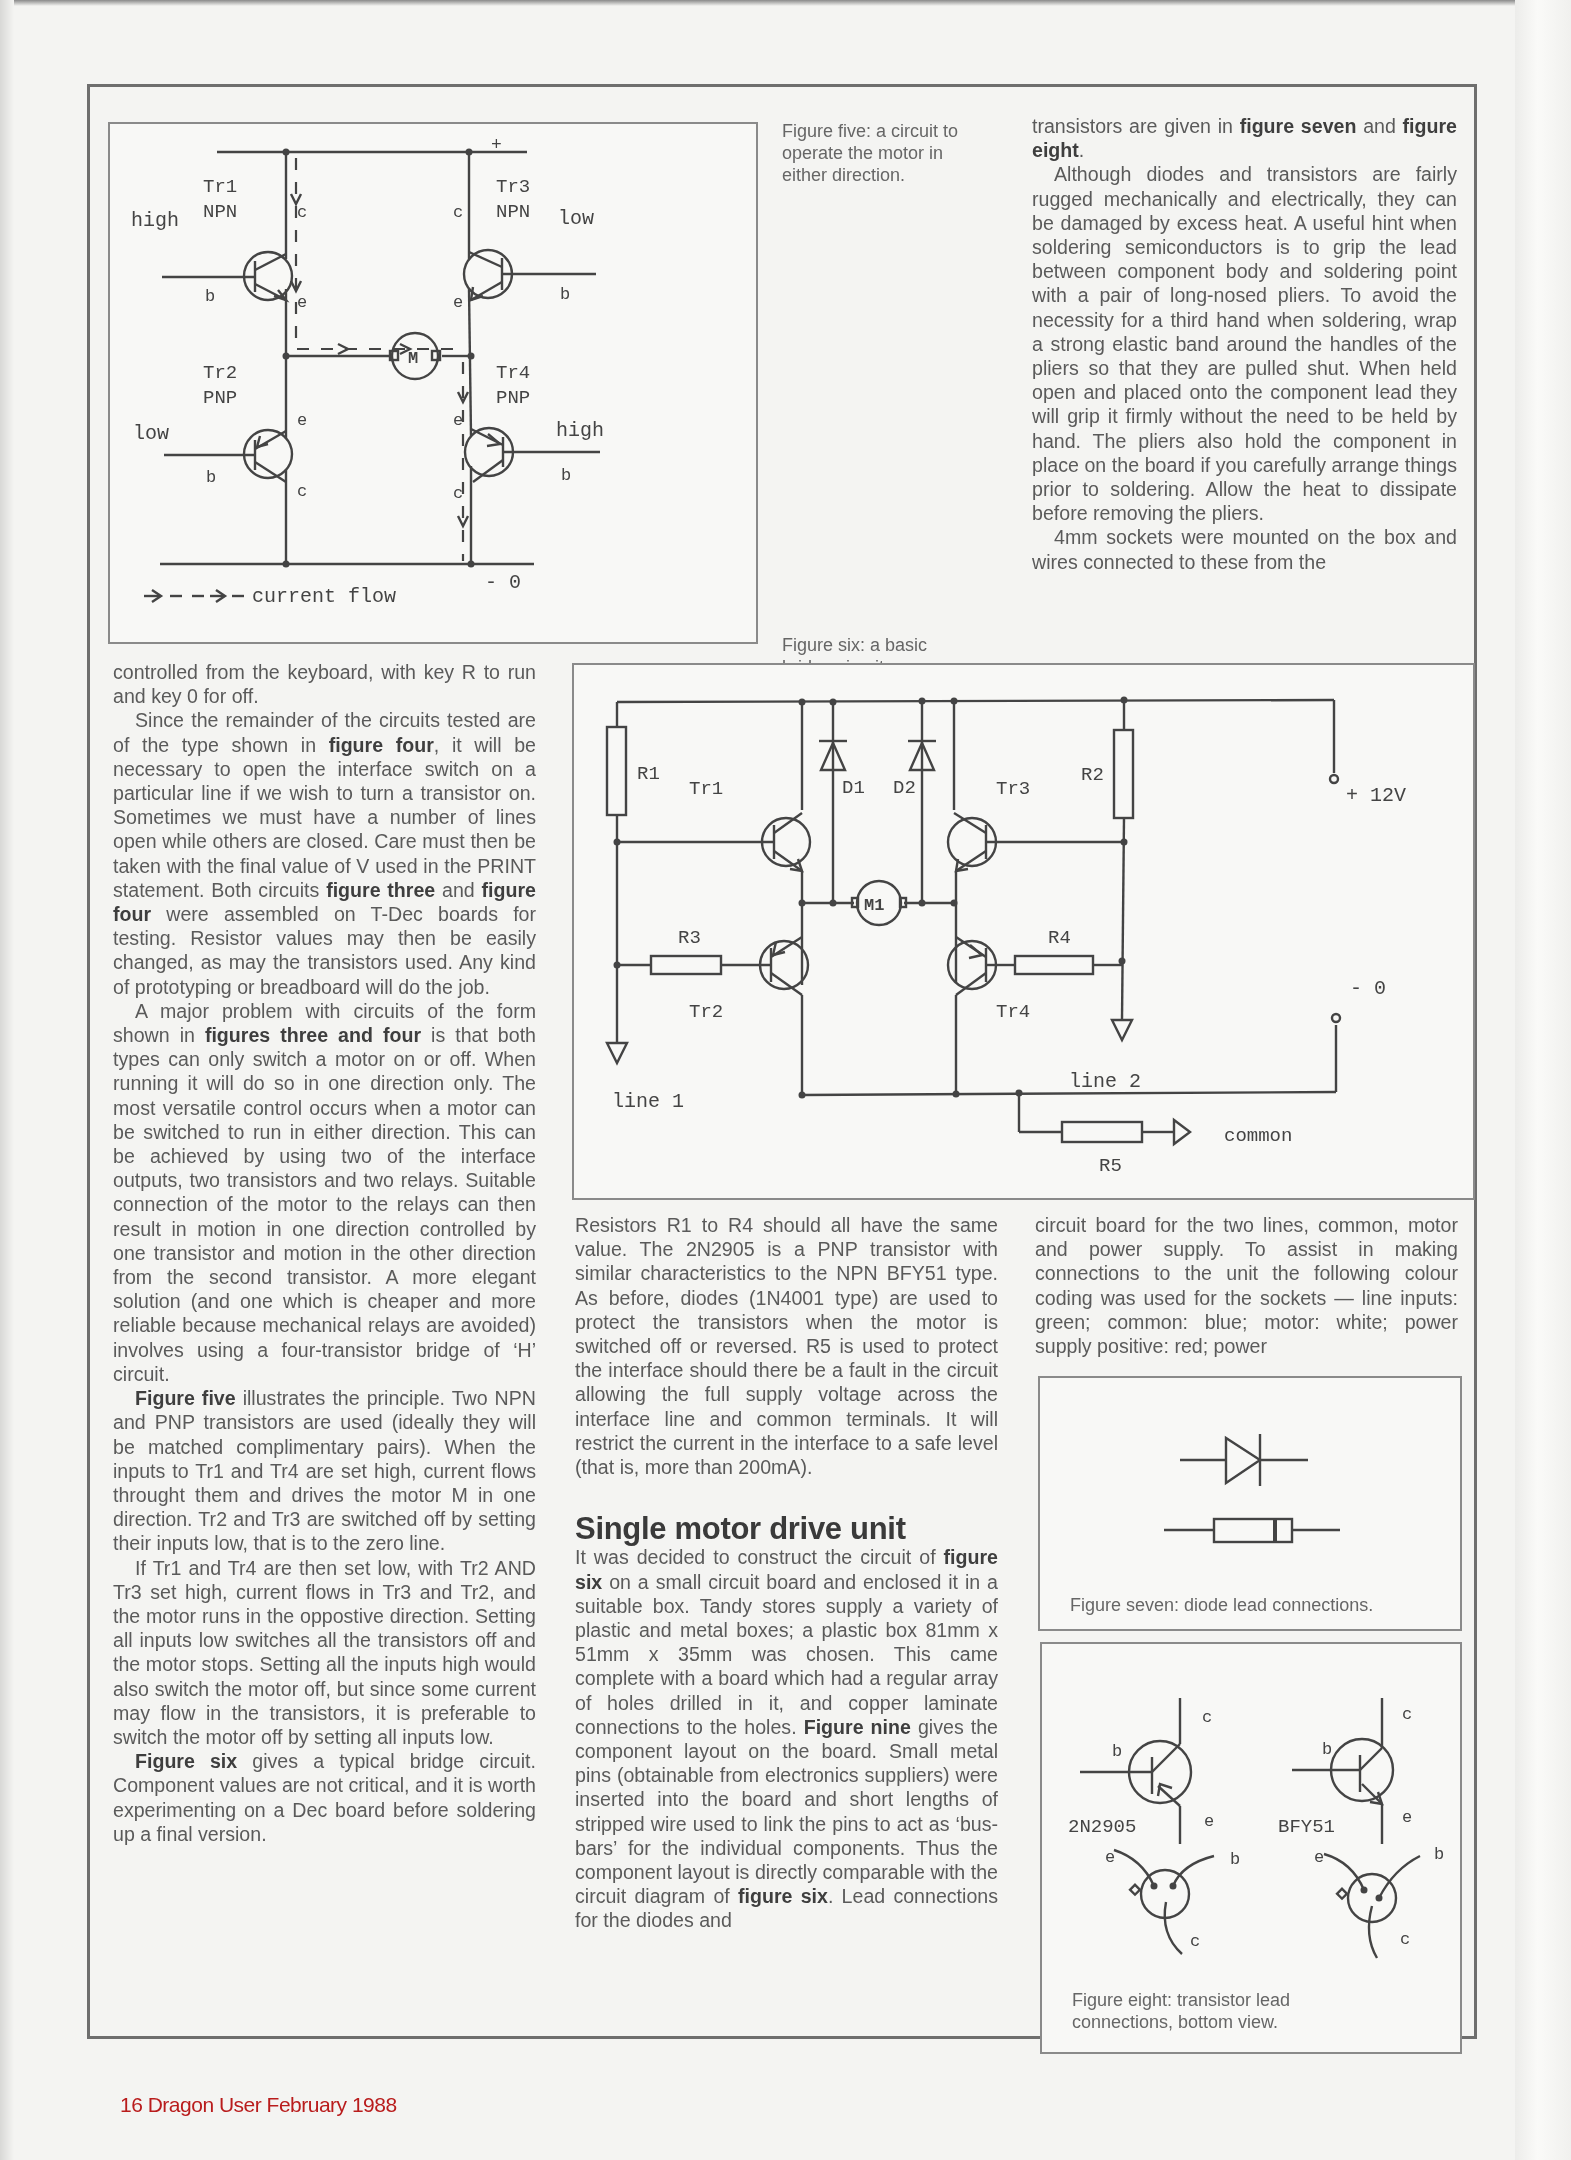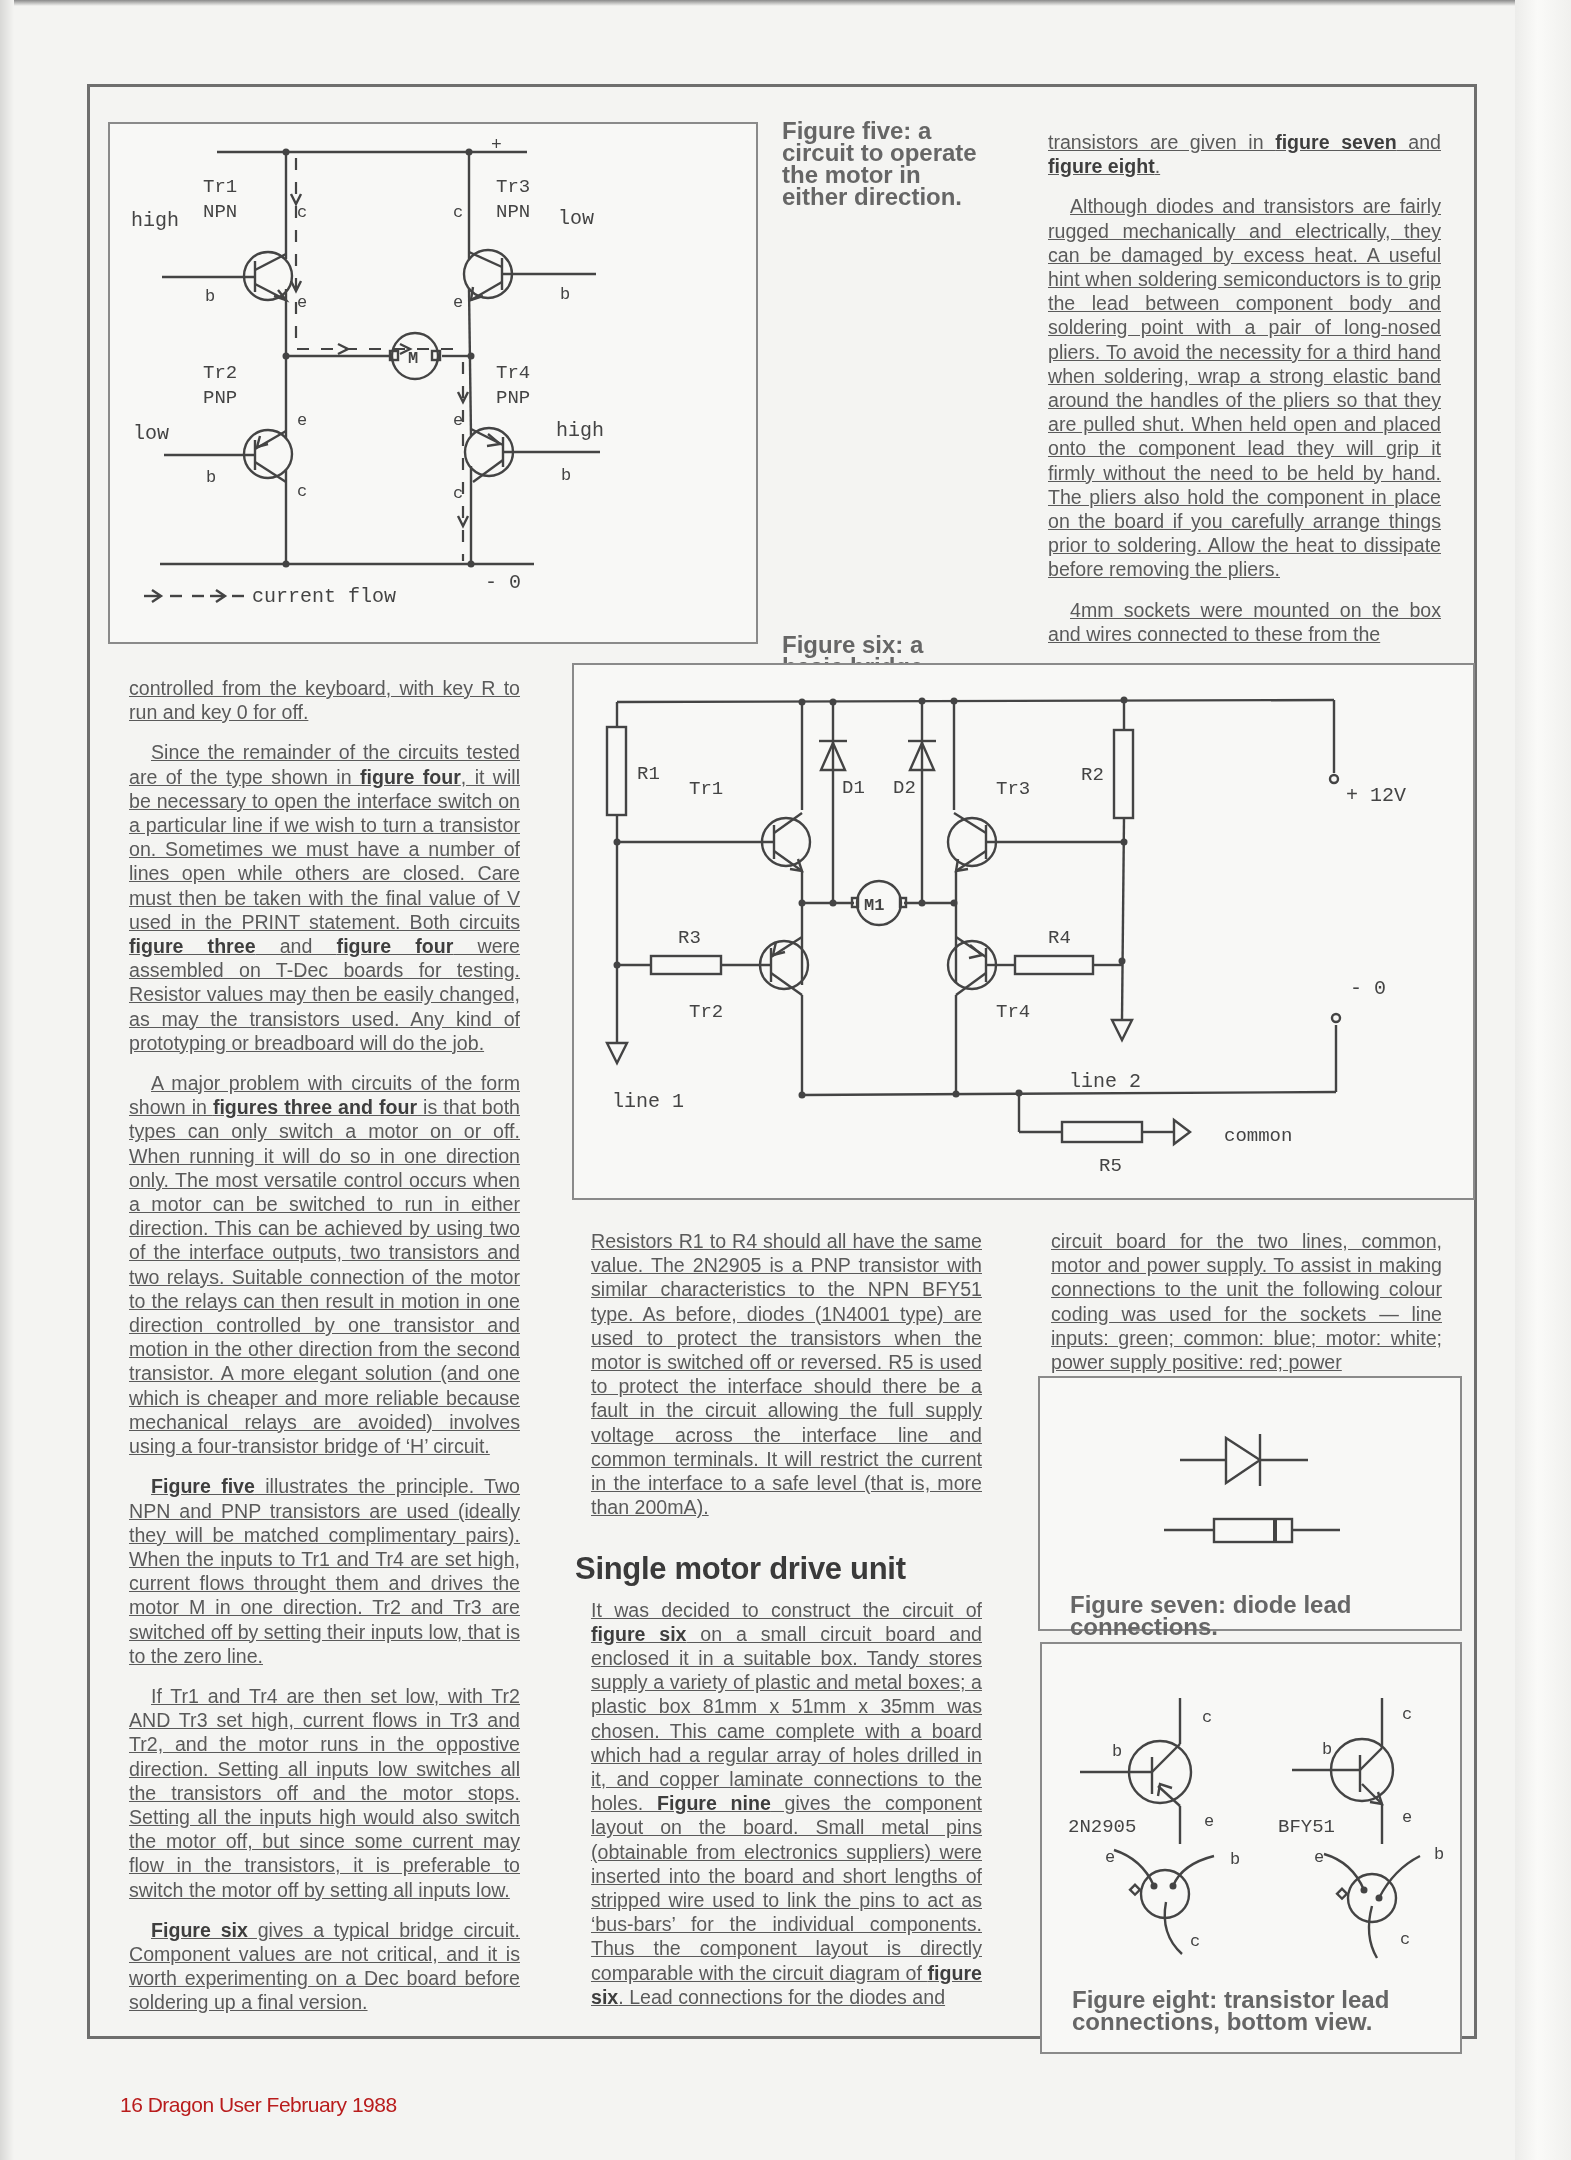--- a/index.html
+++ b/index.html
@@ -9,26 +9,26 @@
     font-family:"Liberation Sans", sans-serif;
   }
   .page-top-shadow { position:absolute; left:0; top:0; width:1571px; height:6px; background:linear-gradient(#8a8a8a,#f4f4f2); }
   .left-edge { position:absolute; left:0; top:0; width:14px; height:2160px; background:linear-gradient(90deg,#d8d8d6,#f4f4f2); }
   .right-fold { position:absolute; left:1515px; top:0; width:56px; height:2160px; background:linear-gradient(90deg,#ececea,#fafaf8 40%,#f0f0ee); }
   .frame {
     position:absolute; left:87px; top:84px; width:1390px; height:1955px;
     border:3px solid #6e6e6e; box-sizing:border-box;
   }
   .fig-box { position:absolute; border:2px solid #8a8a8a; box-sizing:border-box; background:#f8f8f6; }
-  .caption { position:absolute; font-weight:bold; font-size:24px; line-height:22px; color:#666; }
+  .caption { position:absolute; font-weight:normal; font-size:18px; line-height:22px; color:#666; }
   .col {
     position:absolute; font-size:19.6px; line-height:24.2px; color:#5a5a5a;
     text-align:justify; hyphens:none;
   }
-  .col p { margin:16px; text-indent:22px;text-decoration:underline; }
+  .col p { margin:0; text-indent:22px; }
   .col p.noindent { text-indent:0; }
   .col b { color:#3e3e3e; }
   .heading { font-weight:bold; font-size:31px; color:#3a3a3a; margin:8px 0 4px 0; letter-spacing:-0.3px; }
   svg text { font-family:"Liberation Mono", monospace; fill:#444; }
   .footer { position:absolute; left:120px; top:2093px; font-size:21px; color:#b91c1c; letter-spacing:-0.5px; }
   .ink { stroke:#444; stroke-width:2.4; fill:none; }
   .dash { stroke:#444; stroke-width:2.2; fill:none; stroke-dasharray:12 12; }
 </style>
 </head>
 <body>

